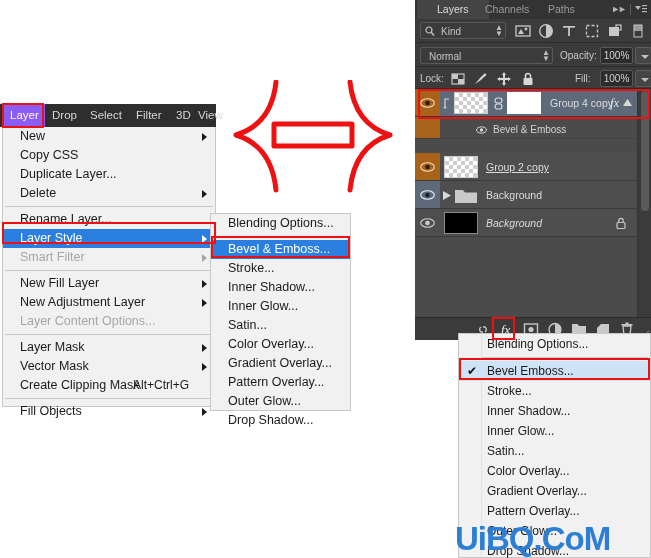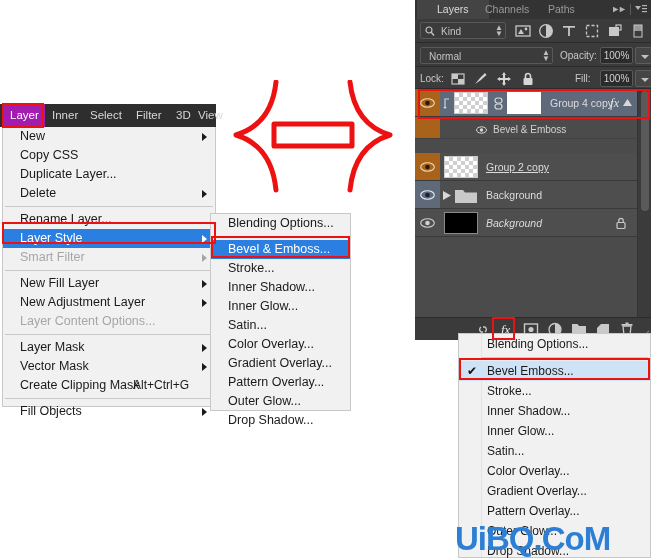--- a/index.html
+++ b/index.html
@@ -20,21 +20,21 @@
 
   
   #menubar {
     position: absolute; left: 0; top: 104px; width: 216px; height: 23px;
     background: #2e2e2e;
   }
   #menubar .mi {
     position: absolute; top: 0; height: 23px; line-height: 23px;
     color: #d8d8d8; font-size: 11.5px; padding: 0 6px; white-space: nowrap;
   }
-  #menubar .mi.sel { background: #a21caf; color: #ffffff; }
+  #menubar .mi.sel { background: #8b5cf6; color: #ffffff; }
 
   
   #layer-menu {
     position: absolute; left: 2px; top: 127px; width: 214px; height: 280px;
     background: #f1f1f1; border: 1px solid #c8c8c8; border-top: none;
   }
   #layer-menu .row {
     position: relative; height: 19px; line-height: 19px;
     font-size: 12.5px; color: #1a1a1a; padding-left: 17px; white-space: nowrap;
   }
@@ -237,21 +237,21 @@
     letter-spacing: -1px; z-index: 60; white-space: nowrap;
   }
 </style>
 </head>
 <body>
 
 <div id="root">
 
   <div id="menubar">
     <div class="mi sel" style="left:4px;">Layer</div>
-    <div class="mi" style="left:46px;">Inner</div>
+    <div class="mi" style="left:46px;">Drop</div>
     <div class="mi" style="left:84px;">Select</div>
     <div class="mi" style="left:130px;">Filter</div>
     <div class="mi" style="left:170px;">3D</div>
     <div class="mi" style="left:192px;">View</div>
   </div>
   <div class="red-box" style="left:2px; top:103px; width:42px; height:25px;"></div>
 
   <div id="layer-menu">
     <div class="row">
       <span>New</span>

